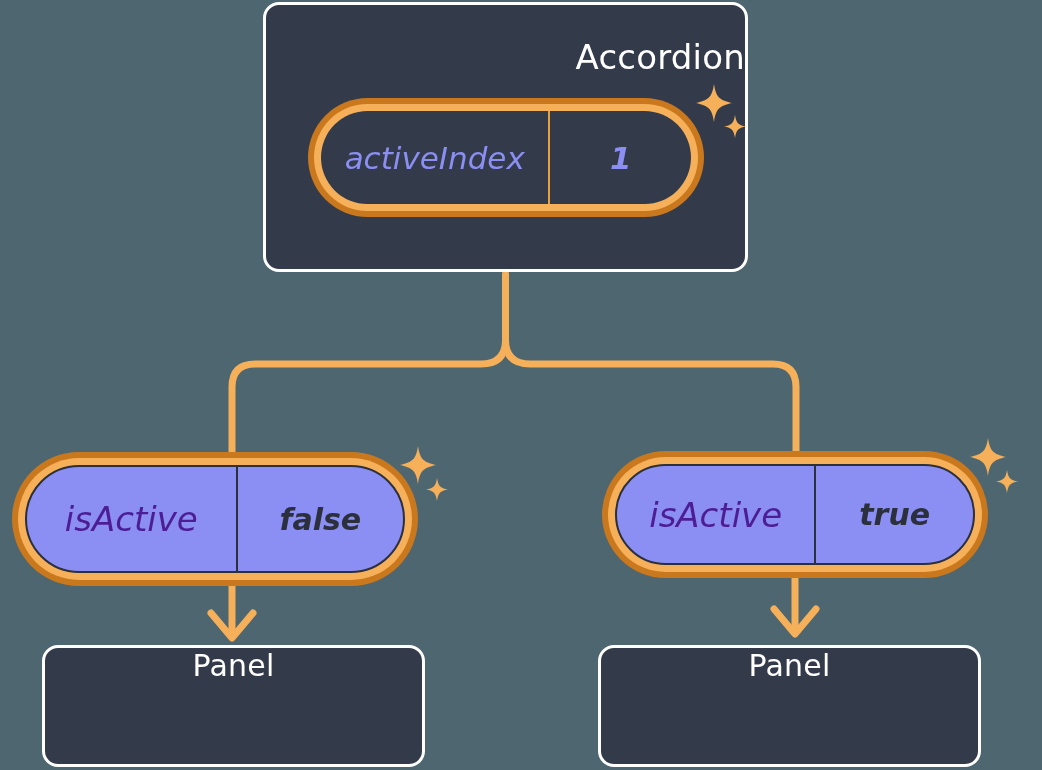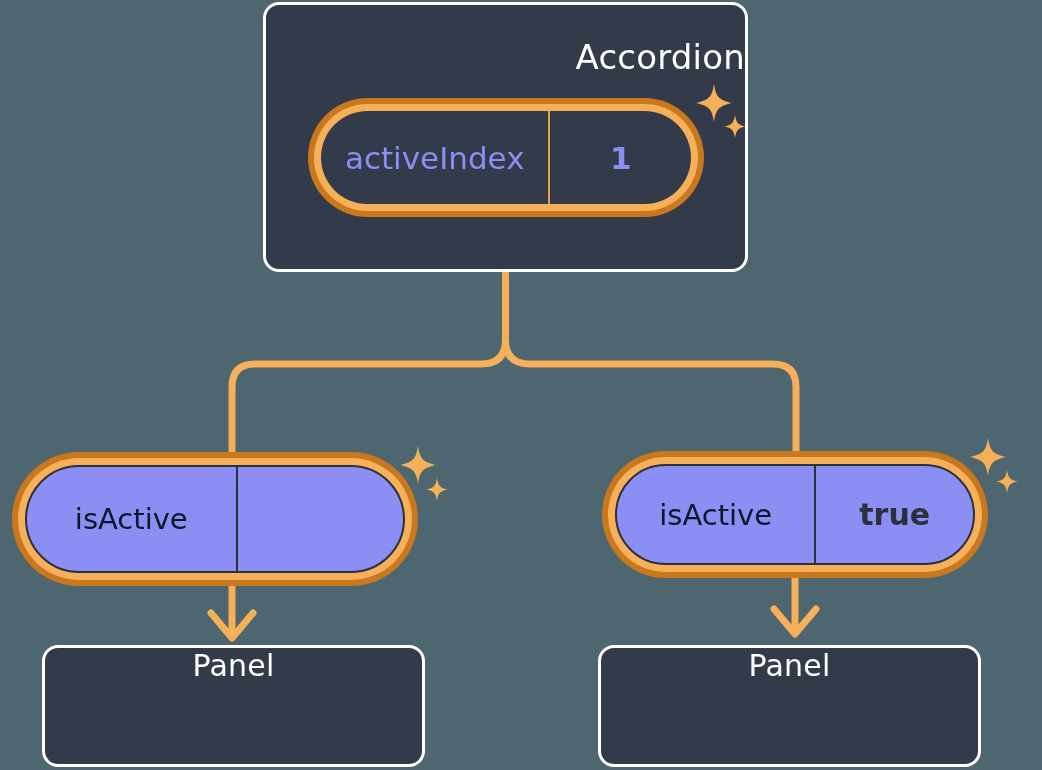--- a/index.html
+++ b/index.html
@@ -78,20 +78,21 @@
   }
 
   
   .pill {
     position: absolute;
     box-sizing: border-box;
     border-radius: 999px;
     display: flex;
     align-items: flex-start;
     z-index: 4;
+    font-style: italic;
   }
   .pill-inner {
     box-sizing: border-box;
     flex: 1 1 auto;
     display: flex;
     align-items: stretch;
     border-radius: 999px;
     overflow: hidden;
   }
   .pill-key, .pill-val {
@@ -151,22 +152,22 @@
     padding: 7px;
     display: flex;
   }
   .pill-purple .pill-inner {
     background: #8b8ef2;
     border: 2px solid #2b303c;
     border-radius: 999px;
   }
   .pill-purple .pill-key {
     flex: 0 0 56%;
-    color: #0f172a;
-    font-size: 29px;
+    color: #4c1d95;
+    font-size: 34px;
     border-right: 2px solid #2b303c;
   }
   .pill-purple .pill-val {
     flex: 1 1 auto;
     color: #2b303c;
     font-size: 30px;
     font-weight: 700;
   }
   #pill-isactive-false {
     left: 12px;
@@ -228,20 +229,21 @@
 
   <svg class="sparkle-group" id="sparkles-top" width="70" height="70" viewBox="0 0 70 70">
     <path fill="#f5b059" d="M24 2 C26 15 29 18 42 21 C29 24 26 27 24 40 C22 27 19 24 6 21 C19 18 22 15 24 2 Z"></path>
     <path fill="#f5b059" d="M45 33 C46.3 41 48 43 56 44.5 C48 46 46.3 48 45 56 C43.7 48 42 46 34 44.5 C42 43 43.7 41 45 33 Z"></path>
   </svg>
 
   <div class="pill pill-purple" id="pill-isactive-false">
     <div class="ring2">
       <div class="pill-inner">
         <div class="pill-key">isActive</div>
+        <div class="pill-val">false</div>
       </div>
     </div>
   </div>
 
   <svg class="sparkle-group" id="sparkles-left" width="70" height="80" viewBox="0 0 70 80">
     <path fill="#f5b059" d="M26 6 C28 19 31 22 44 25 C31 28 28 31 26 44 C24 31 21 28 8 25 C21 22 24 19 26 6 Z"></path>
     <path fill="#f5b059" d="M45 38 C46.3 46 48 48 56 49.5 C48 51 46.3 53 45 61 C43.7 53 42 51 34 49.5 C42 48 43.7 46 45 38 Z"></path>
   </svg>
 
   <div class="card panel-card" id="panel-left">

